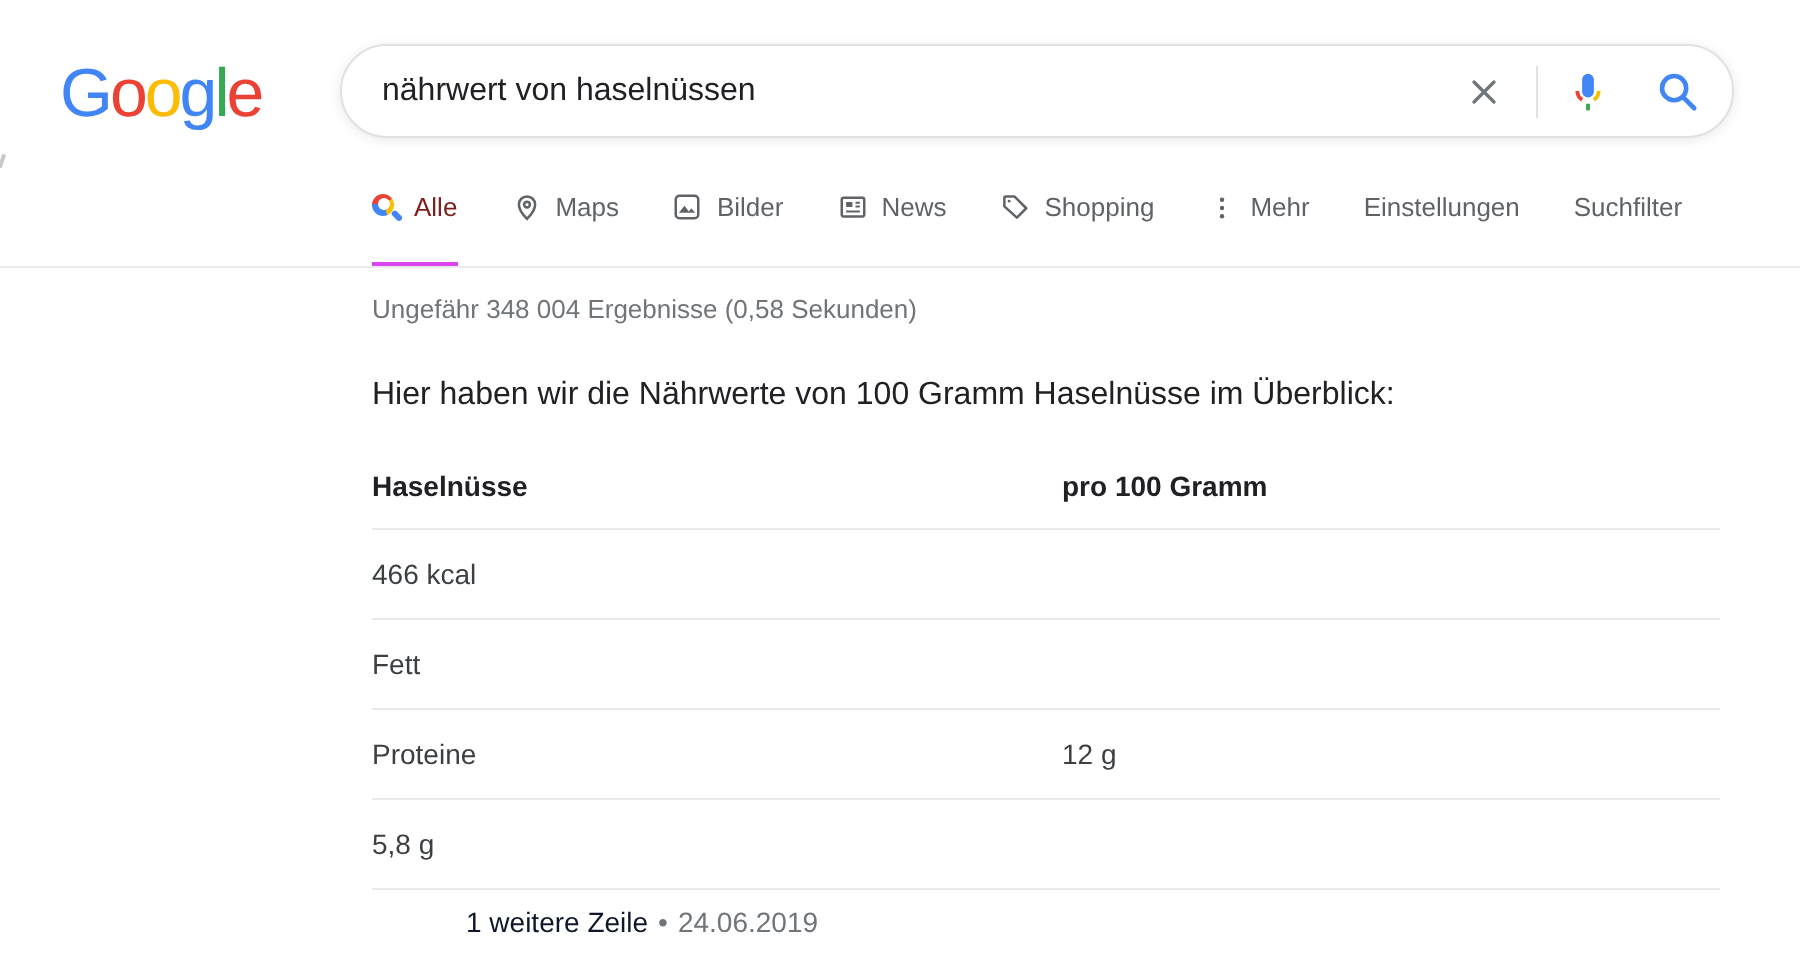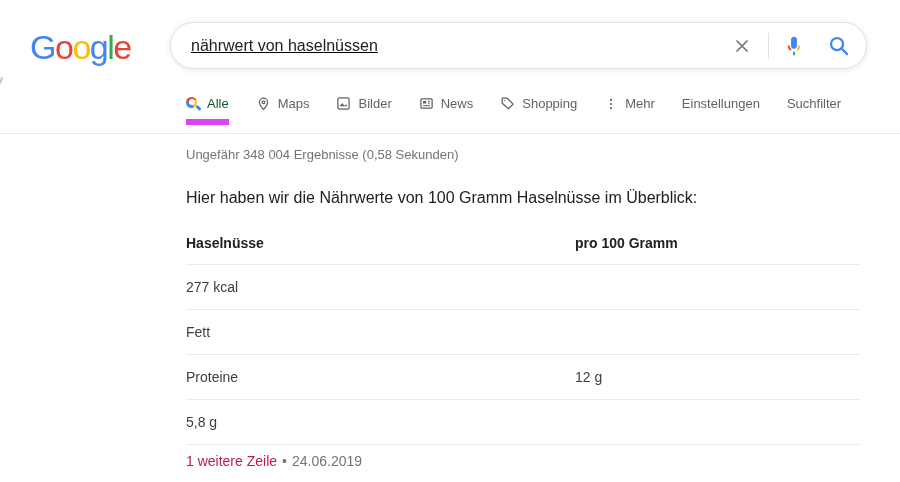--- a/index.html
+++ b/index.html
@@ -11,33 +11,33 @@
           letter-spacing:-1.5px; cursor:pointer; }
   .logo .l0, .logo .l3 { color:#4285F4; }
   .logo .l1, .logo .l5 { color:#EA4335; }
   .logo .l2 { color:#FBBC05; }
   .logo .l4 { color:#34A853; }
 
   
   .searchbox { position:absolute; left:170px; top:22px; width:697px; height:47px;
                border:1px solid #dfe1e5; border-radius:24px; background:#fff;
                box-shadow:0 1px 6px rgba(32,33,36,0.10);
-               display:flex; align-items:center; padding:0 16px 0 20px;text-decoration:underline; }
+               display:flex; align-items:center; padding:0 16px 0 20px; }
   .search-input { flex:1; border:none; outline:none; font-size:16px; color:#202124;
                   font-family:"Liberation Sans", Arial, sans-serif; background:transparent; }
   .sb-icon { display:flex; align-items:center; justify-content:center; cursor:pointer; }
   .sb-divider { width:1px; height:26px; background:#dfe1e5; margin:0 14px; }
   .clear-x { margin-right:2px; }
   .mic { margin-right:22px; }
 
   
   .tabs { position:absolute; left:186px; top:96px; display:flex; gap:27px;
           font-size:13px; color:#5f6368; align-items:flex-start; }
   .tab { display:flex; align-items:center; gap:7px; padding-bottom:11px; cursor:pointer; }
-  .tab.active { color:#14532d; border-bottom:6px solid #d946ef; padding-bottom:8px; }
+  .tab.active { color:#7f1d1d; border-bottom:3px solid #d946ef; padding-bottom:20px; }
   .tab .ticon { display:flex; align-items:center; }
 
   
   .alle-glass { position:relative; width:14px; height:14px; }
   .alle-circle { position:absolute; left:0; top:0; width:11px; height:11px; border-radius:50%;
      background:conic-gradient(from -45deg, #ea4335 0 100deg, #fbbc05 100deg 200deg, #4285f4 200deg 320deg, #ea4335 320deg 360deg); }
   .alle-circle::after { content:''; position:absolute; left:2.5px; top:2.5px; right:2.5px; bottom:2.5px;
      background:#fff; border-radius:50%; }
   .alle-handle { position:absolute; right:0px; bottom:0px; width:2.6px; height:6px;
      background:#4285f4; border-radius:2px; transform:rotate(-45deg); }
@@ -48,25 +48,25 @@
   .edge-mark { position:absolute; left:0; top:77px; width:2px; height:7px; background:#c8c8c8;
                transform:rotate(18deg); }
 
   
   .stats { position:absolute; left:186px; top:147px; font-size:13px; color:#70757a; }
   .snippet-intro { position:absolute; left:186px; top:189px; font-size:16px; color:#202124; }
 
   .ntable { position:absolute; left:186px; top:222px; width:674px; font-size:14px; color:#3c4043; }
   .trow { display:flex; align-items:center; height:45px; border-bottom:1px solid #e8eaed; }
   .trow.thead { height:43px; font-weight:bold; color:#202124; }
-  .tcell-1 { width:389px; }
+  .tcell-1 { width:345px; }
   .tcell-2 { flex:1; }
 
   .snippet-footer { position:absolute; left:186px; top:453px; font-size:14px; color:#70757a; }
-  .more-link { color:#be185d; text-decoration:none; cursor:pointer; }
+  .more-link { color:#0f172a; text-decoration:none; cursor:pointer;margin-left:47px; }
   .footer-sep { margin:0 5px; color:#70757a; }
 </style>
 </head>
 <body>
 
 <div class="page">
 
   <div class="edge-mark"></div>
 
   <div class="logo">
@@ -165,21 +165,21 @@
   <div class="stats">Ungefähr 348 004 Ergebnisse (0,58 Sekunden)</div>
 
   <div class="snippet-intro">Hier haben wir die Nährwerte von 100 Gramm Haselnüsse im Überblick:</div>
 
   <div class="ntable">
     <div class="trow thead">
       <div class="tcell-1">Haselnüsse</div>
       <div class="tcell-2">pro 100 Gramm</div>
     </div>
     <div class="trow">
-      <div class="tcell-2">277 kcal</div>
+      <div class="tcell-2">466 kcal</div>
     </div>
     <div class="trow">
       <div class="tcell-1">Fett</div>
     </div>
     <div class="trow">
       <div class="tcell-1">Proteine</div>
       <div class="tcell-2">12 g</div>
     </div>
     <div class="trow">
       <div class="tcell-2">5,8 g</div>

